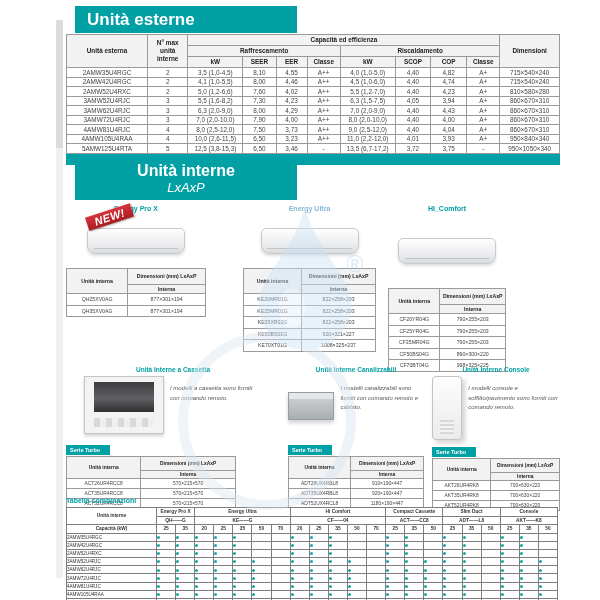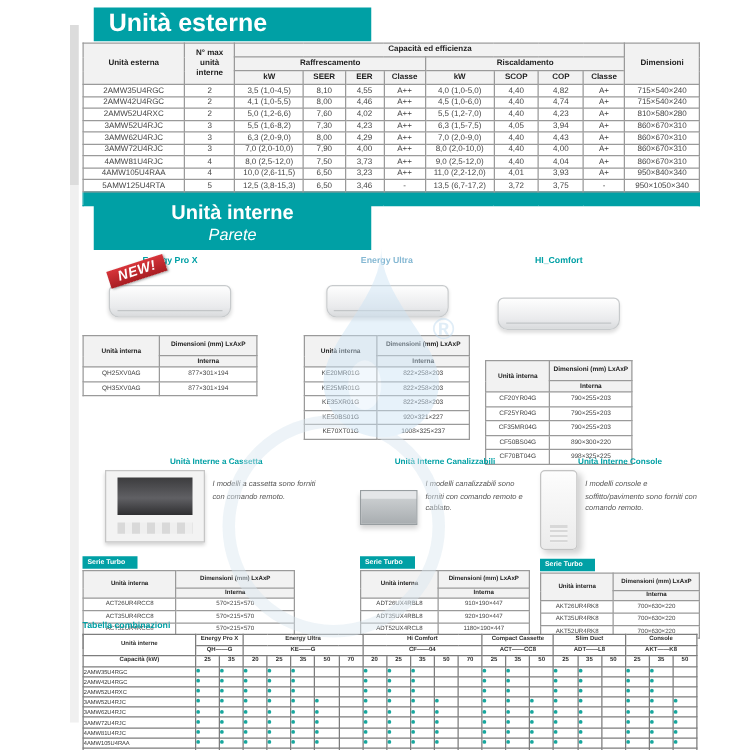--- a/index.html
+++ b/index.html
@@ -3,21 +3,21 @@
 <meta charset="utf-8">
 <style>
   html,body{margin:0;padding:0;background:#fff;}
   #page{position:relative;width:600px;height:600px;background:#fff;overflow:hidden;
         font-family:"Liberation Sans",sans-serif;color:#333;}
   .page-edge{position:absolute;left:56px;top:20px;width:7px;height:128px;background:#dcdcdc;}
   .page-edge2{position:absolute;left:56px;top:148px;width:7px;height:430px;background:#f0f0f0;}
 
   
   .teal-box{position:absolute;background:#00a0a5;color:#fff;box-sizing:border-box;}
-  .box-esterne{left:75px;top:6px;width:222px;height:27px;font-size:20px;font-weight:bold;
+  .box-esterne{left:75px;top:6px;width:222px;height:27px;font-size:17px;font-weight:bold;
                line-height:27px;padding-left:12px;}
   .box-interne{left:75px;top:158px;width:222px;height:42px;padding:3px 0 0 0;text-align:center;}
   .box-interne .l1{font-size:16px;font-weight:bold;line-height:19px;}
   .box-interne .l2{font-size:13px;font-style:italic;line-height:16px;}
 
   
   table{border-collapse:collapse;}
   .t th,.t td{border:1px solid #9a9a9a;text-align:center;vertical-align:middle;padding:0 1px;}
   .t th{background:#f2f2f2;color:#222;font-weight:bold;}
   .t td{background:rgba(255,255,255,.92);color:#444;}
@@ -271,21 +271,21 @@
       <tfoot>
         <tr class="tealband">
             <td colspan="11"></td>
           </tr>
       </tfoot>
     </table>
   </div>
 
   <div class="teal-box box-interne">
     <div class="l1">Unità interne</div>
-    <div class="l2">Parete</div>
+    <div class="l2">LxAxP</div>
   </div>
 
   <div id="pcol-0" class="pcol">
     <div class="pname">Energy Pro X</div>
     <div class="pimg">
       <div class="badge-new">NEW!</div>
       <div class="ac-wall"></div>
     </div>
     <table class="wall-table t">
       <colgroup>

